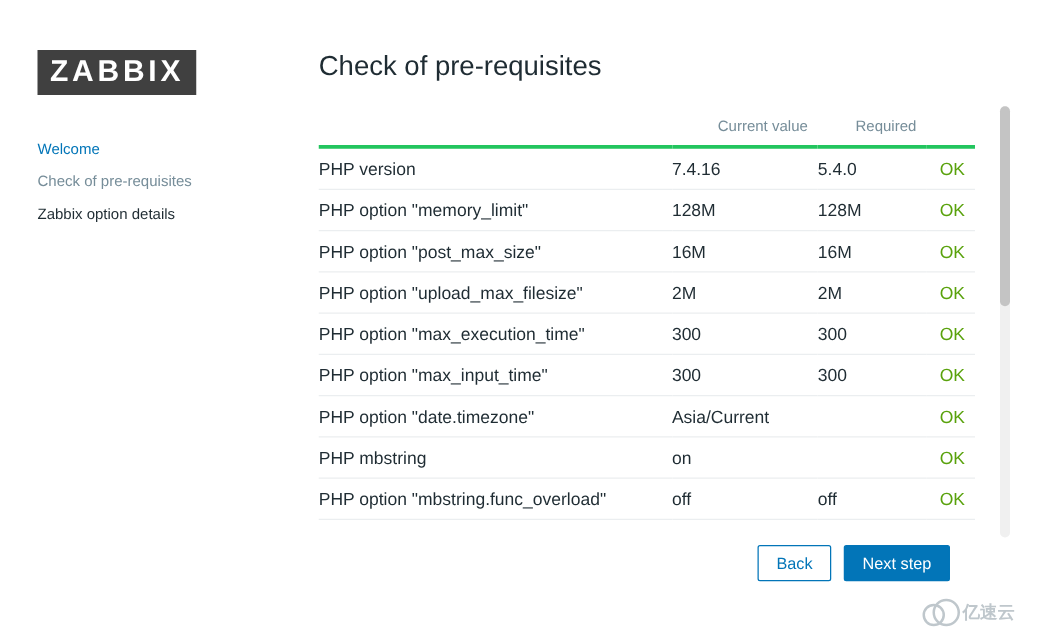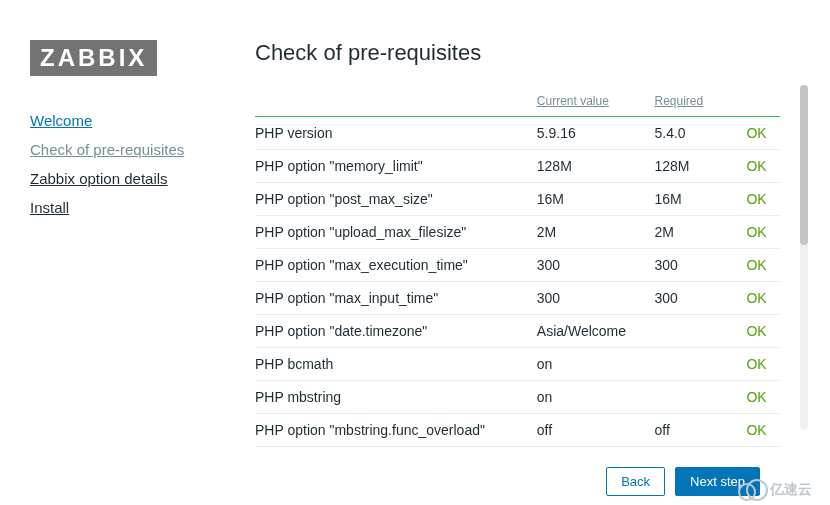--- a/index.html
+++ b/index.html
@@ -9,63 +9,61 @@
     color: #1f2c33;
     background: #ffffff;
     width: 830px;
     height: 505px;
     position: relative;
     padding: 40px 30px 20px 30px;
   }
   .container { display: flex; gap: 40px; }
   .sidebar { width: 185px; flex-shrink: 0; }
   .logo {
-    background: #737373;
+    background: #404040;
     color: #fff;
     font-weight: bold;
     font-size: 24px;
     letter-spacing: 3px;
     display: inline-block;
     padding: 4px 10px 4px 10px;
     margin-bottom: 30px;
   }
   .nav-item {
     display: block;
     padding: 6px 0;
     color: #1f2c33;
-    font-size: 15px;
+    font-size: 12px;
     cursor: default;
-    text-decoration: underline;
   }
   .nav-item.link { color: #0275b8; cursor: pointer; }
   .nav-item.active { color: #768d99; }
   .main { flex: 1; padding-right: 20px; }
   .page-title {
     font-size: 22px;
     font-weight: normal;
     color: #1f2c33;
     margin-bottom: 20px;
   }
   table { width: 100%; border-collapse: collapse; }
   th {
-    text-align: left;
+    text-align: right;
     font-weight: normal;
     color: #768d99;
     font-size: 12px;
     padding: 8px 8px 8px 0;
-    border-bottom: 1px solid #22c55e;
-    text-decoration: underline;
+    border-bottom: 3px solid #22c55e;
   }
   td {
     padding: 8px 8px 8px 0;
     border-bottom: 1px solid #ebeef0;
     font-size: 14px;
     color: #1f2c33;
   }
-  td.status { color: #59a20c; text-align: center; width: 40px; margin-top: 22px;}
+  td.status { color: #59a20c; text-align: right; width: 40px; margin-top: 22px;}
   th.col-name, td.col-name { width: 295px; }
   th.col-current, td.col-current { width: 120px; }
   th.col-required, td.col-required { width: 90px; }
   .footer-buttons {
     display: flex;
     justify-content: flex-end;
     gap: 10px;
     margin-top: 20px;
     padding-right: 20px;
   }
@@ -118,40 +116,39 @@
 </head>
 <body>
 
 <div class="container">
   <div class="sidebar">
     <div class="logo">ZABBIX</div>
     <div>
       <span class="nav-item link">Welcome</span>
       <span class="nav-item active">Check of pre-requisites</span>
       <span class="nav-item">Zabbix option details</span>
-      <span class="nav-item">Install</span>
     </div>
   </div>
 
   <div class="main">
     <h1 class="page-title">Check of pre-requisites</h1>
 
     <table>
       <thead>
         <tr>
           <th class="col-name"></th>
           <th class="col-current">Current value</th>
           <th class="col-required">Required</th>
           <th class="col-status"></th>
         </tr>
       </thead>
       <tbody id="tbody">
           <tr>
             <td class="col-name">PHP version</td>
-            <td class="col-current">5.9.16</td>
+            <td class="col-current">7.4.16</td>
             <td class="col-required">5.4.0</td>
             <td class="status">OK</td>
           </tr>
           <tr>
             <td class="col-name">PHP option "memory_limit"</td>
             <td class="col-current">128M</td>
             <td class="col-required">128M</td>
             <td class="status">OK</td>
           </tr>
           <tr>
@@ -173,27 +170,21 @@
             <td class="status">OK</td>
           </tr>
           <tr>
             <td class="col-name">PHP option "max_input_time"</td>
             <td class="col-current">300</td>
             <td class="col-required">300</td>
             <td class="status">OK</td>
           </tr>
           <tr>
             <td class="col-name">PHP option "date.timezone"</td>
-            <td class="col-current">Asia/Welcome</td>
-            <td class="col-required"></td>
-            <td class="status">OK</td>
-          </tr>
-          <tr>
-            <td class="col-name">PHP bcmath</td>
-            <td class="col-current">on</td>
+            <td class="col-current">Asia/Current</td>
             <td class="col-required"></td>
             <td class="status">OK</td>
           </tr>
           <tr>
             <td class="col-name">PHP mbstring</td>
             <td class="col-current">on</td>
             <td class="col-required"></td>
             <td class="status">OK</td>
           </tr>
           <tr>

